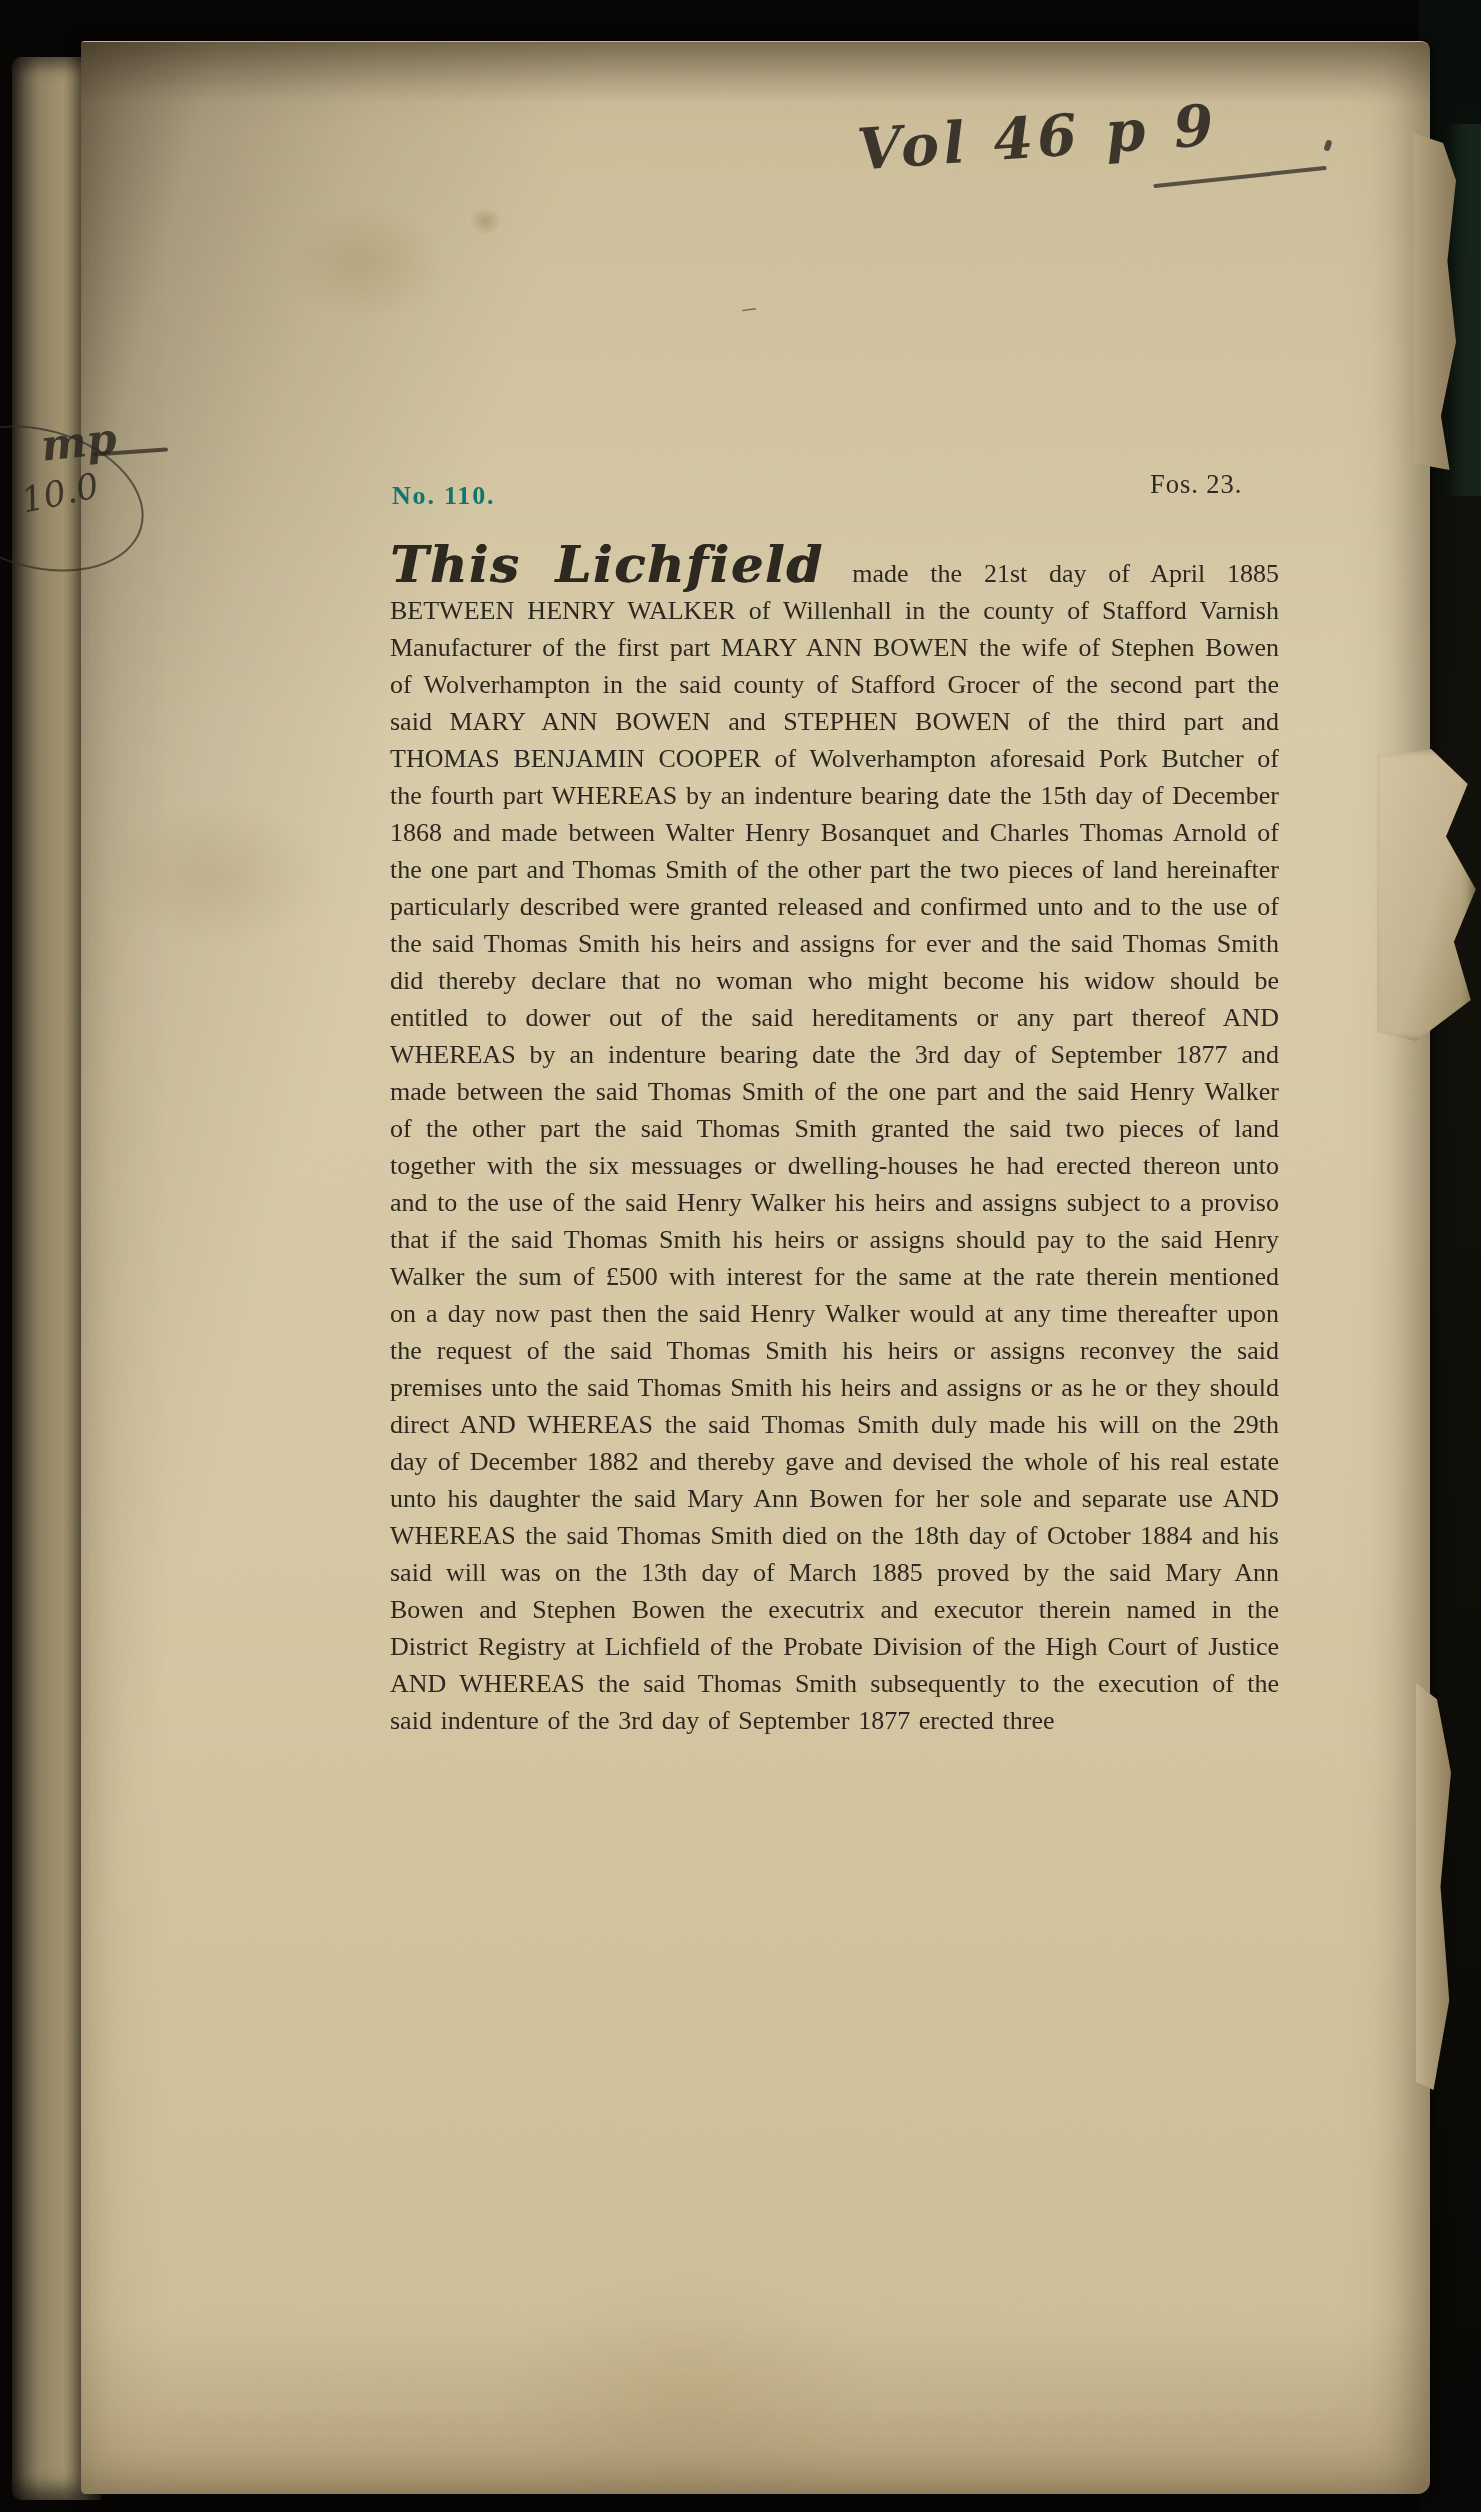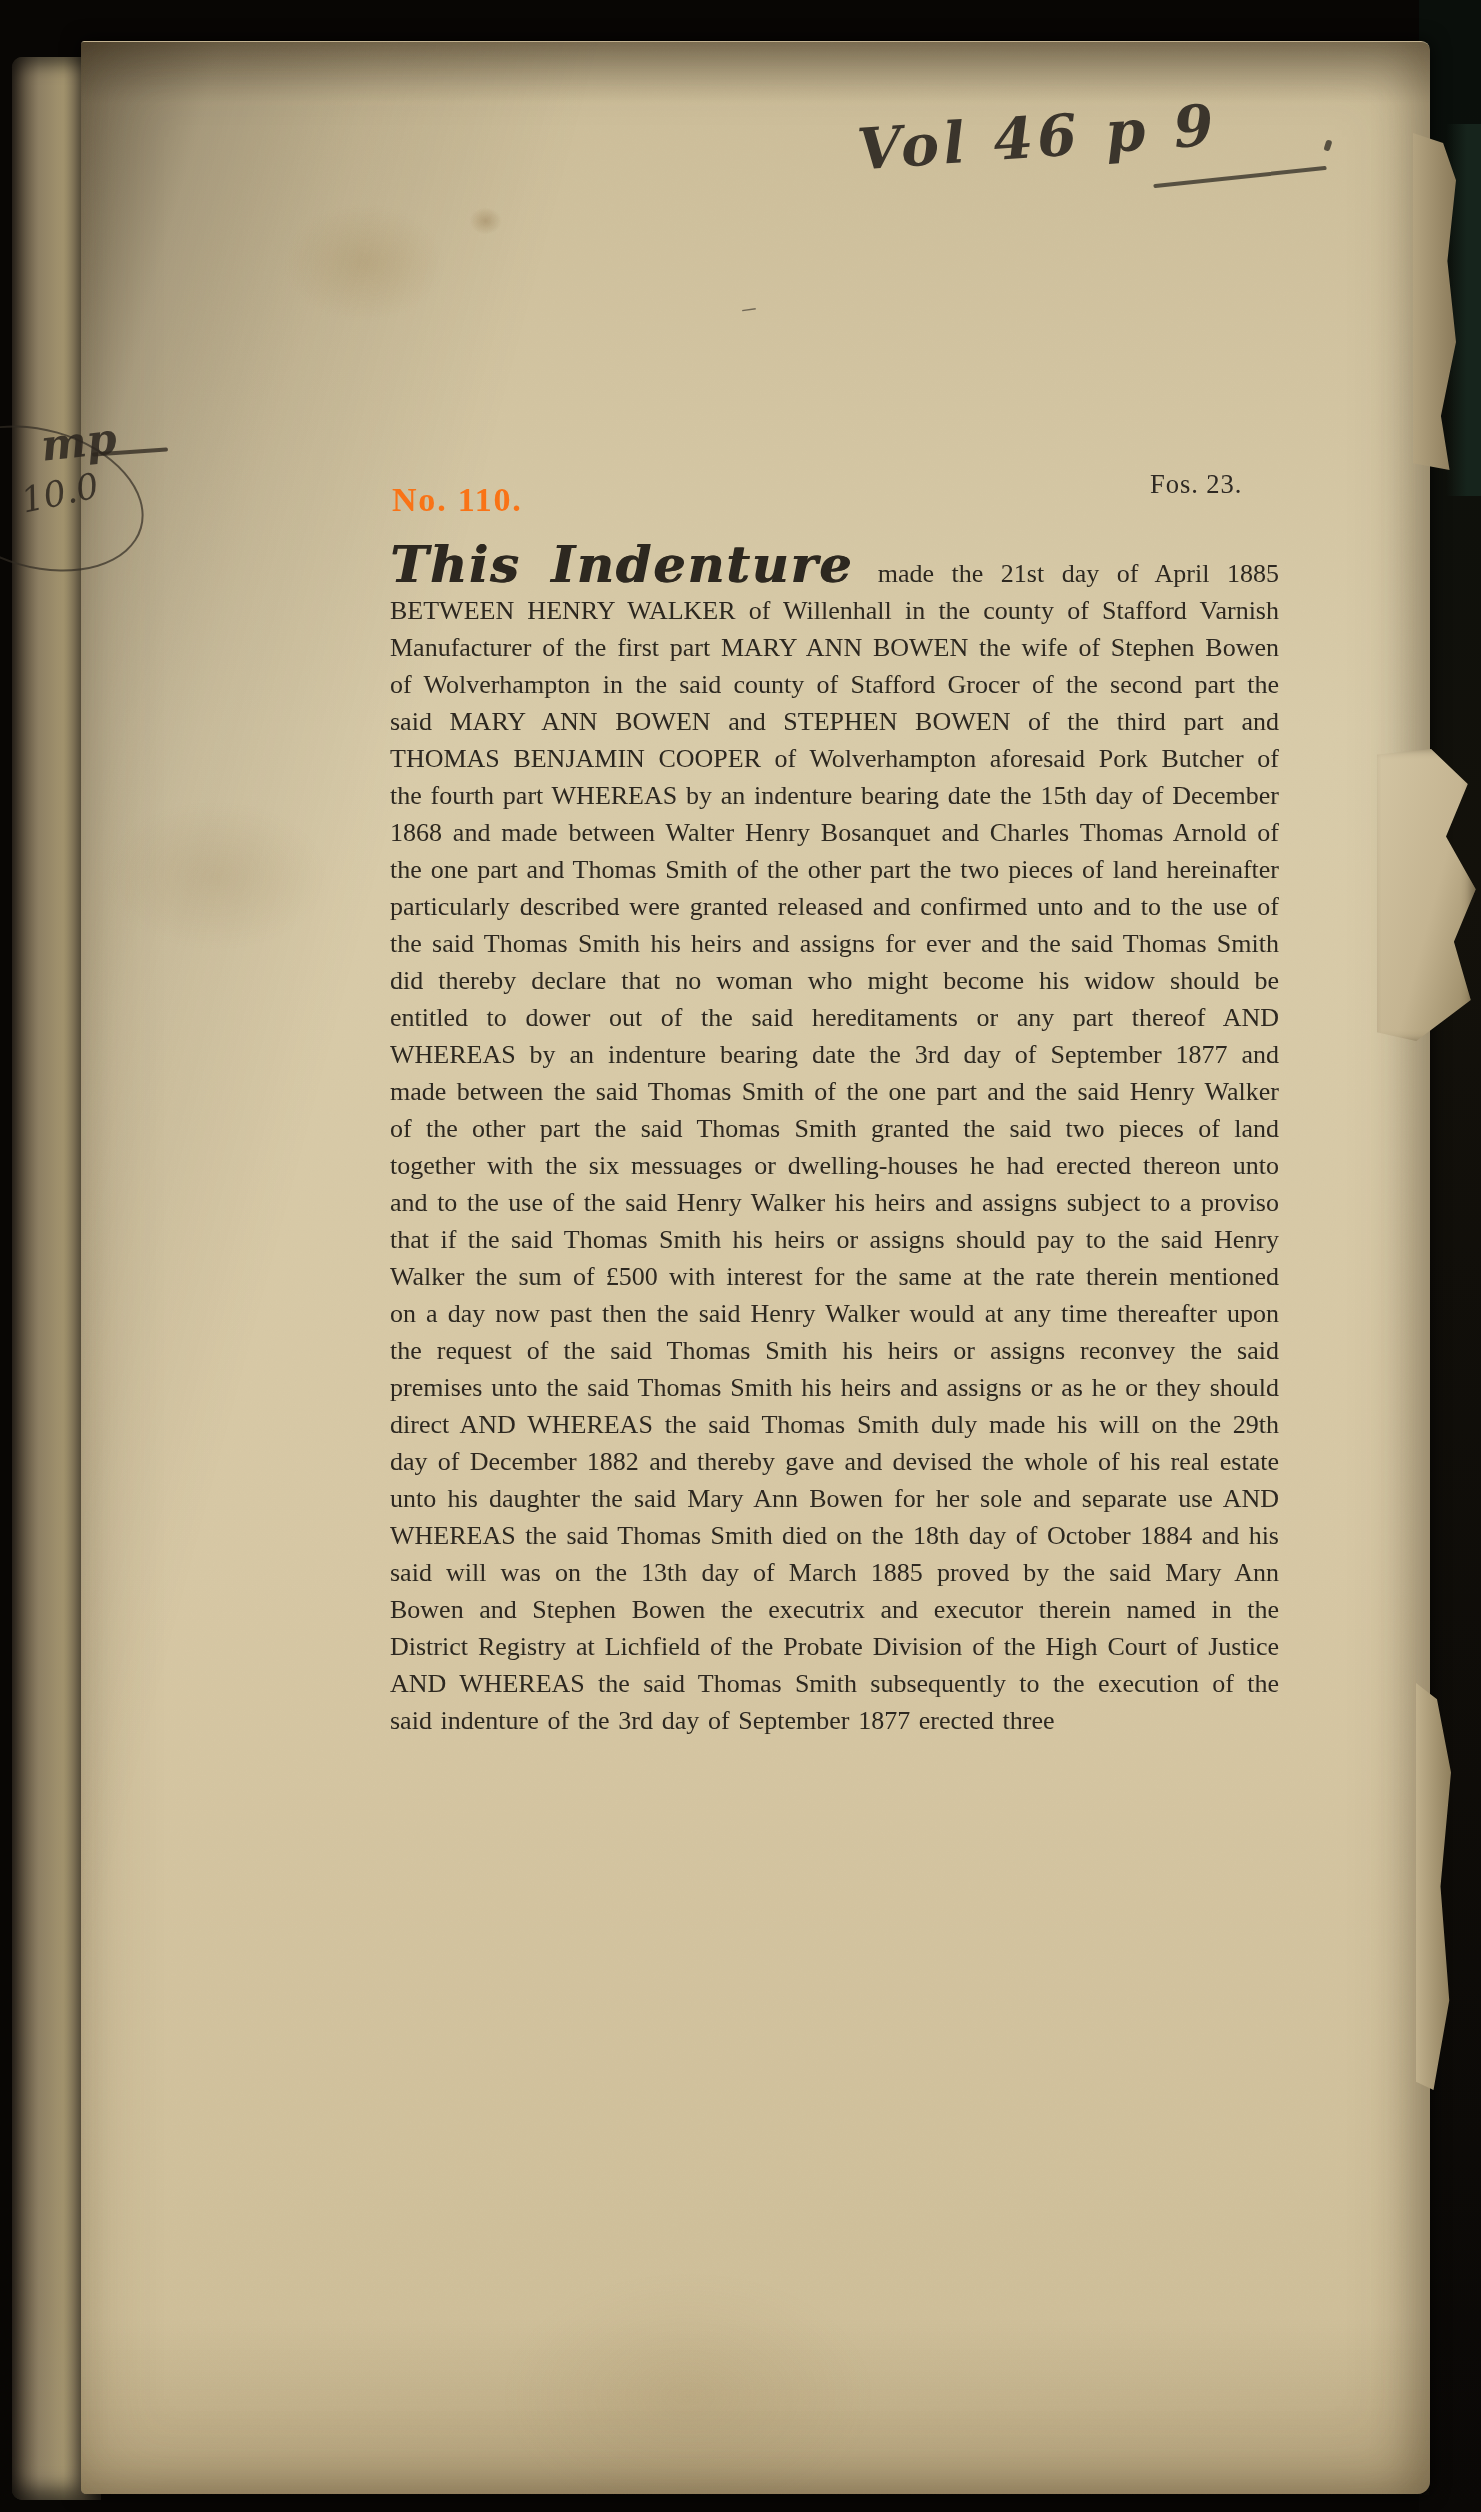--- a/index.html
+++ b/index.html
@@ -111,21 +111,21 @@
   }
   .margin-num{
     position:absolute;left:21px;top:58px;
     font-family:"DejaVu Serif",serif;font-style:italic;
     font-size:35px;color:rgba(44,38,30,.85);transform:rotate(-12deg);
   }
 
   
   .doc-number{
     position:absolute;left:392px;top:481px;
-    font-size:34px;font-weight:bold;letter-spacing:1.8px;color:#f97316;
+    font-size:26px;font-weight:bold;letter-spacing:1.8px;color:#0f766e;
   }
   .folio-number{
     position:absolute;left:1150px;top:469px;
     font-size:26.6px;color:#2e2923;letter-spacing:0.9px;text-align:right;
   }
 
   
   .deed-text{
     position:absolute;left:390px;top:539px;width:889px;
     font-size:26px;line-height:37px;color:#2d2820;
@@ -173,18 +173,18 @@
     <div class="margin-circle"></div>
     <div class="margin-mp">mp</div>
     <div class="margin-mp-stroke"></div>
     <div class="margin-num">10.0</div>
   </div>
 
   <div class="doc-number">No. 110.</div>
   <div class="folio-number">Fos. 23.</div>
 
   <div class="deed-text">
-    <span class="opening">This Indenture</span>
+    <span class="opening">This Lichfield</span>
     <span>made the 21st day of April 1885 BETWEEN HENRY WALKER of Willenhall in the county of Stafford Varnish Manufacturer of the first part MARY ANN BOWEN the wife of Stephen Bowen of Wolverhampton in the said county of Stafford Grocer of the second part the said MARY ANN BOWEN and STEPHEN BOWEN of the third part and THOMAS BENJAMIN COOPER of Wolverhampton aforesaid Pork Butcher of the fourth part WHEREAS by an indenture bearing date the 15th day of December 1868 and made between Walter Henry Bosanquet and Charles Thomas Arnold of the one part and Thomas Smith of the other part the two pieces of land hereinafter particularly described were granted released and confirmed unto and to the use of the said Thomas Smith his heirs and assigns for ever and the said Thomas Smith did thereby declare that no woman who might become his widow should be entitled to dower out of the said hereditaments or any part thereof AND WHEREAS by an indenture bearing date the 3rd day of September 1877 and made between the said Thomas Smith of the one part and the said Henry Walker of the other part the said Thomas Smith granted the said two pieces of land together with the six messuages or dwelling-houses he had erected thereon unto and to the use of the said Henry Walker his heirs and assigns subject to a proviso that if the said Thomas Smith his heirs or assigns should pay to the said Henry Walker the sum of £500 with interest for the same at the rate therein mentioned on a day now past then the said Henry Walker would at any time thereafter upon the request of the said Thomas Smith his heirs or assigns reconvey the said premises unto the said Thomas Smith his heirs and assigns or as he or they should direct AND WHEREAS the said Thomas Smith duly made his will on the 29th day of December 1882 and thereby gave and devised the whole of his real estate unto his daughter the said Mary Ann Bowen for her sole and separate use AND WHEREAS the said Thomas Smith died on the 18th day of October 1884 and his said will was on the 13th day of March 1885 proved by the said Mary Ann Bowen and Stephen Bowen the executrix and executor therein named in the District Registry at Lichfield of the Probate Division of the High Court of Justice AND WHEREAS the said Thomas Smith subsequently to the execution of the said indenture of the 3rd day of September 1877 erected three</span>
   </div>
 
 </div>
 
 
 </body></html>

